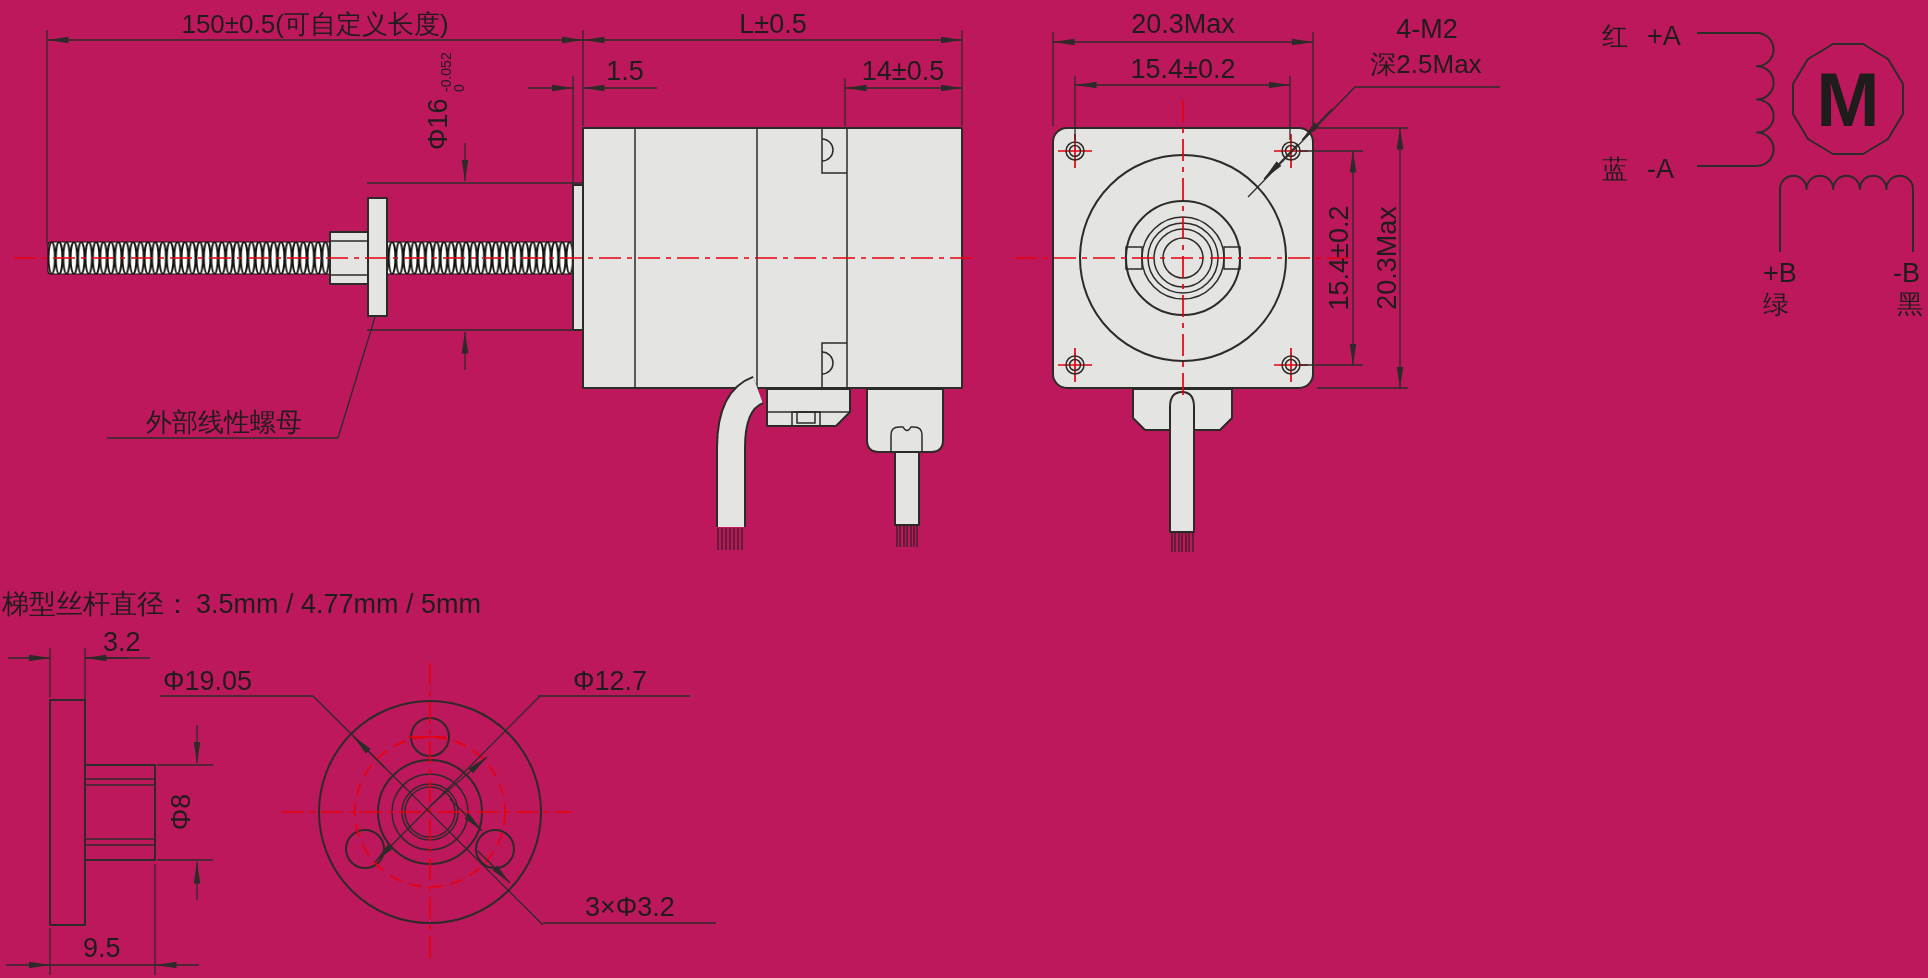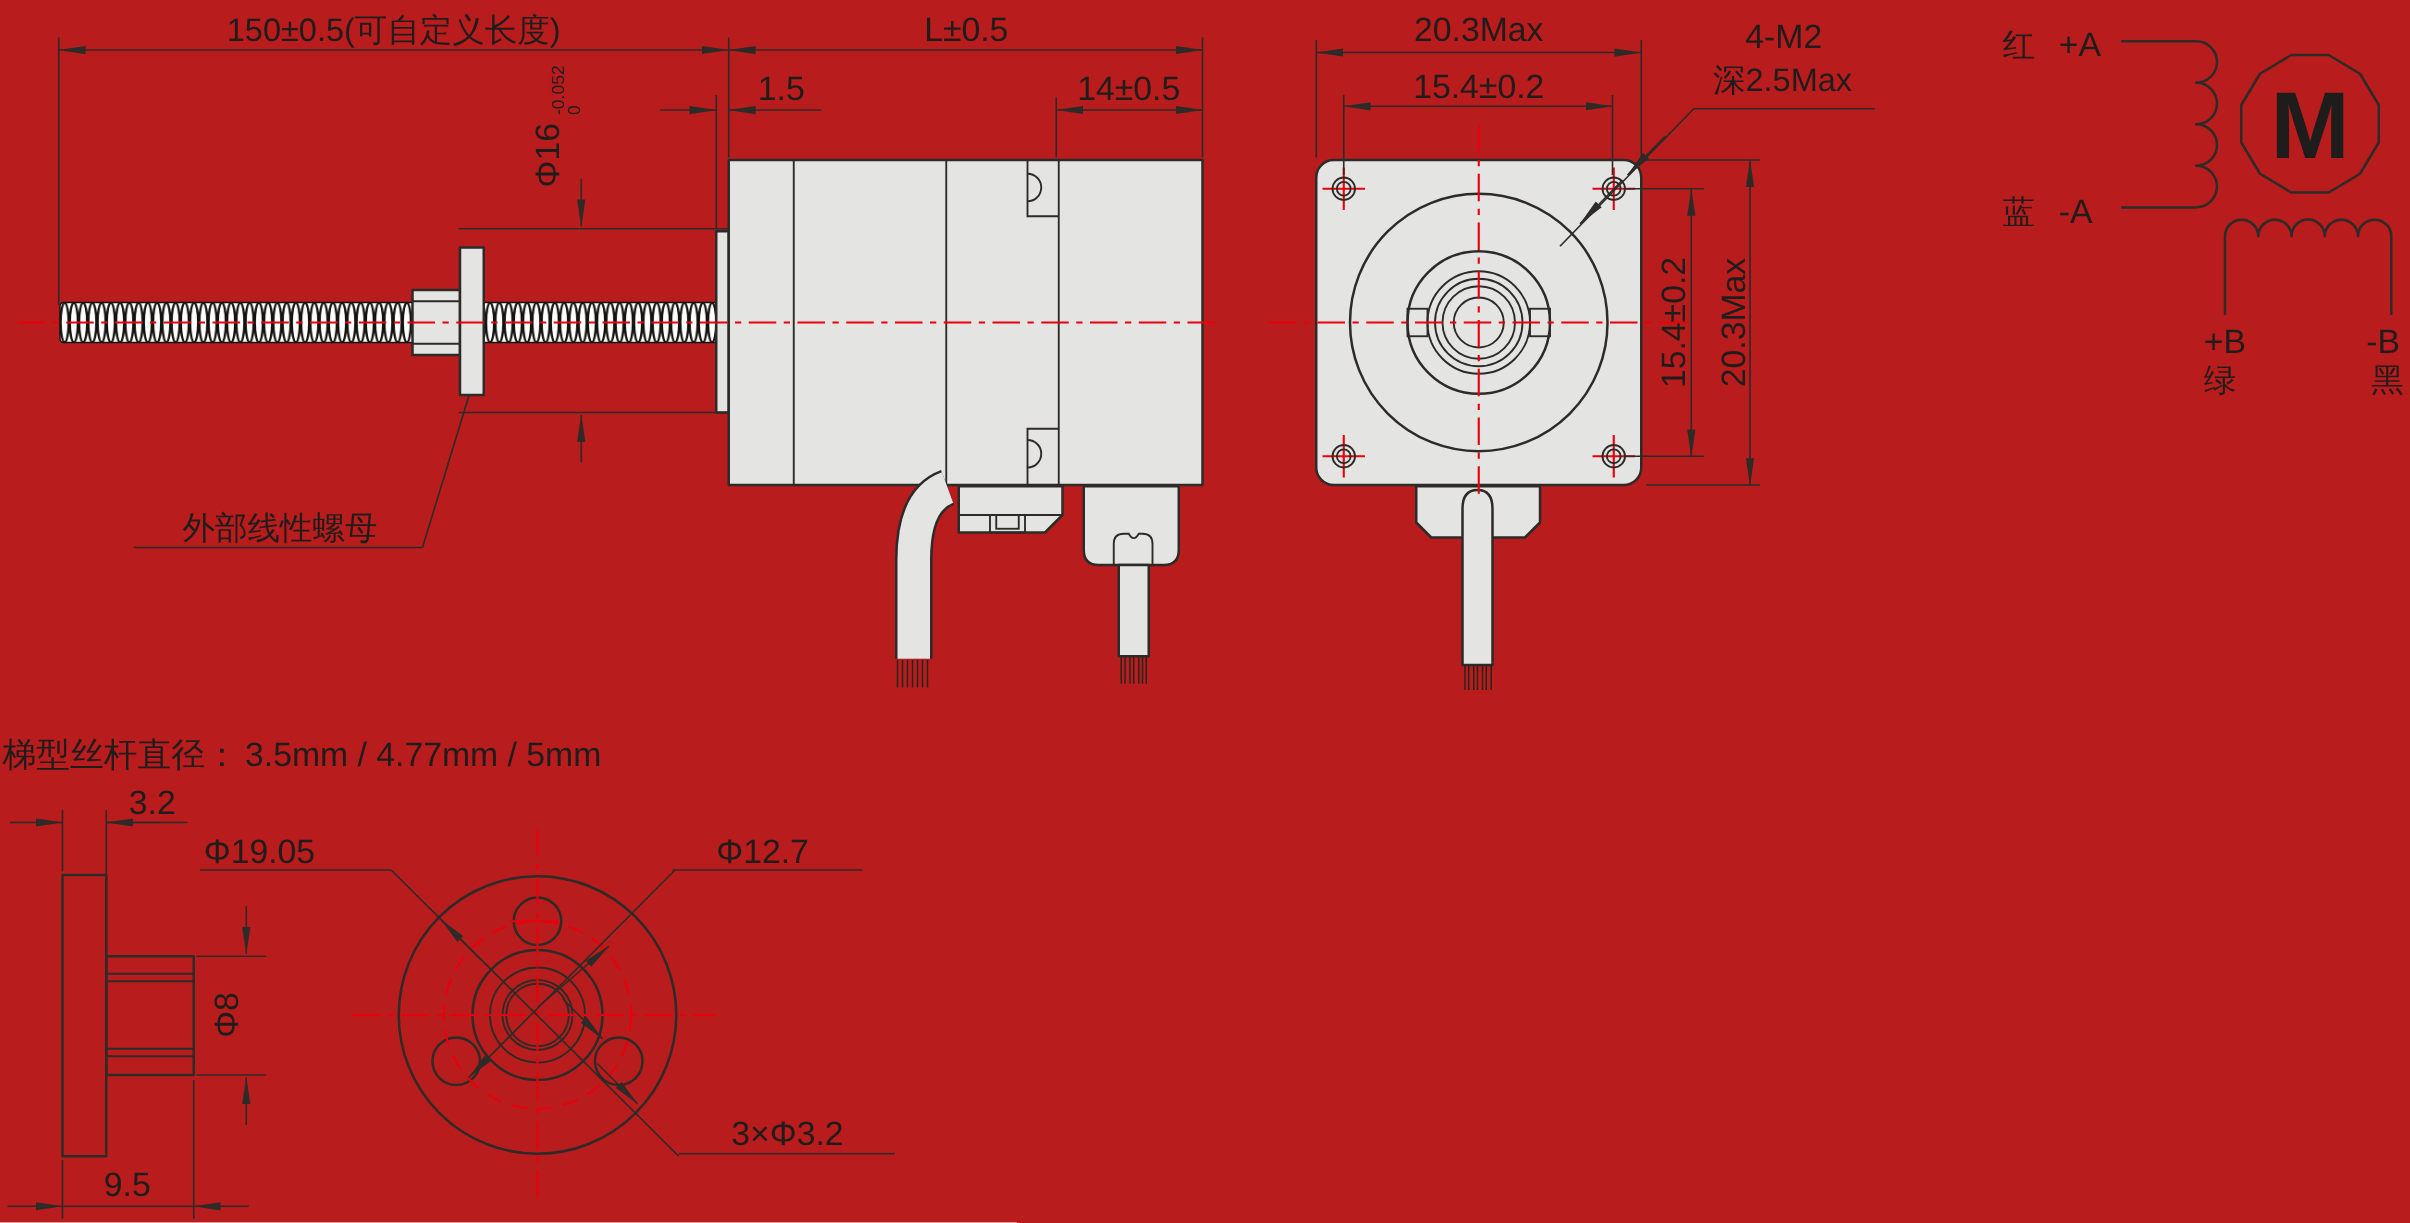--- a/index.html
+++ b/index.html
@@ -1,16 +1,16 @@
 <!DOCTYPE html>
 <html><head>
 <meta charset="utf-8">
 <style>
   html,body{margin:0;padding:0;background:#ffffff;}
-  .stage{width:1928px;height:978px;position:relative;background:#b91c1c;overflow:hidden;}
+  .stage{width:1928px;height:978px;position:relative;background:#be185d;overflow:hidden;}
   svg text{font-family:"Liberation Sans","DejaVu Sans",sans-serif;fill:#1f1d1b;}
   .ol{stroke:#2d2b28;stroke-width:2;fill:none;stroke-linejoin:round;}
   .fil{fill:#e4e4e2;}
   .thin{stroke:#2d2b28;stroke-width:1.5;fill:none;}
   .dim{stroke:#2d2b28;stroke-width:1.3;fill:none;}
   .red{stroke:#e8000d;stroke-width:1.7;fill:none;}
   .cl{stroke-dasharray:22 6 5 6;}
   .st{stroke:#26241f;stroke-width:1.2;fill:none;}
   .t{font-size:27px;}
   .tc{font-size:26px;}

